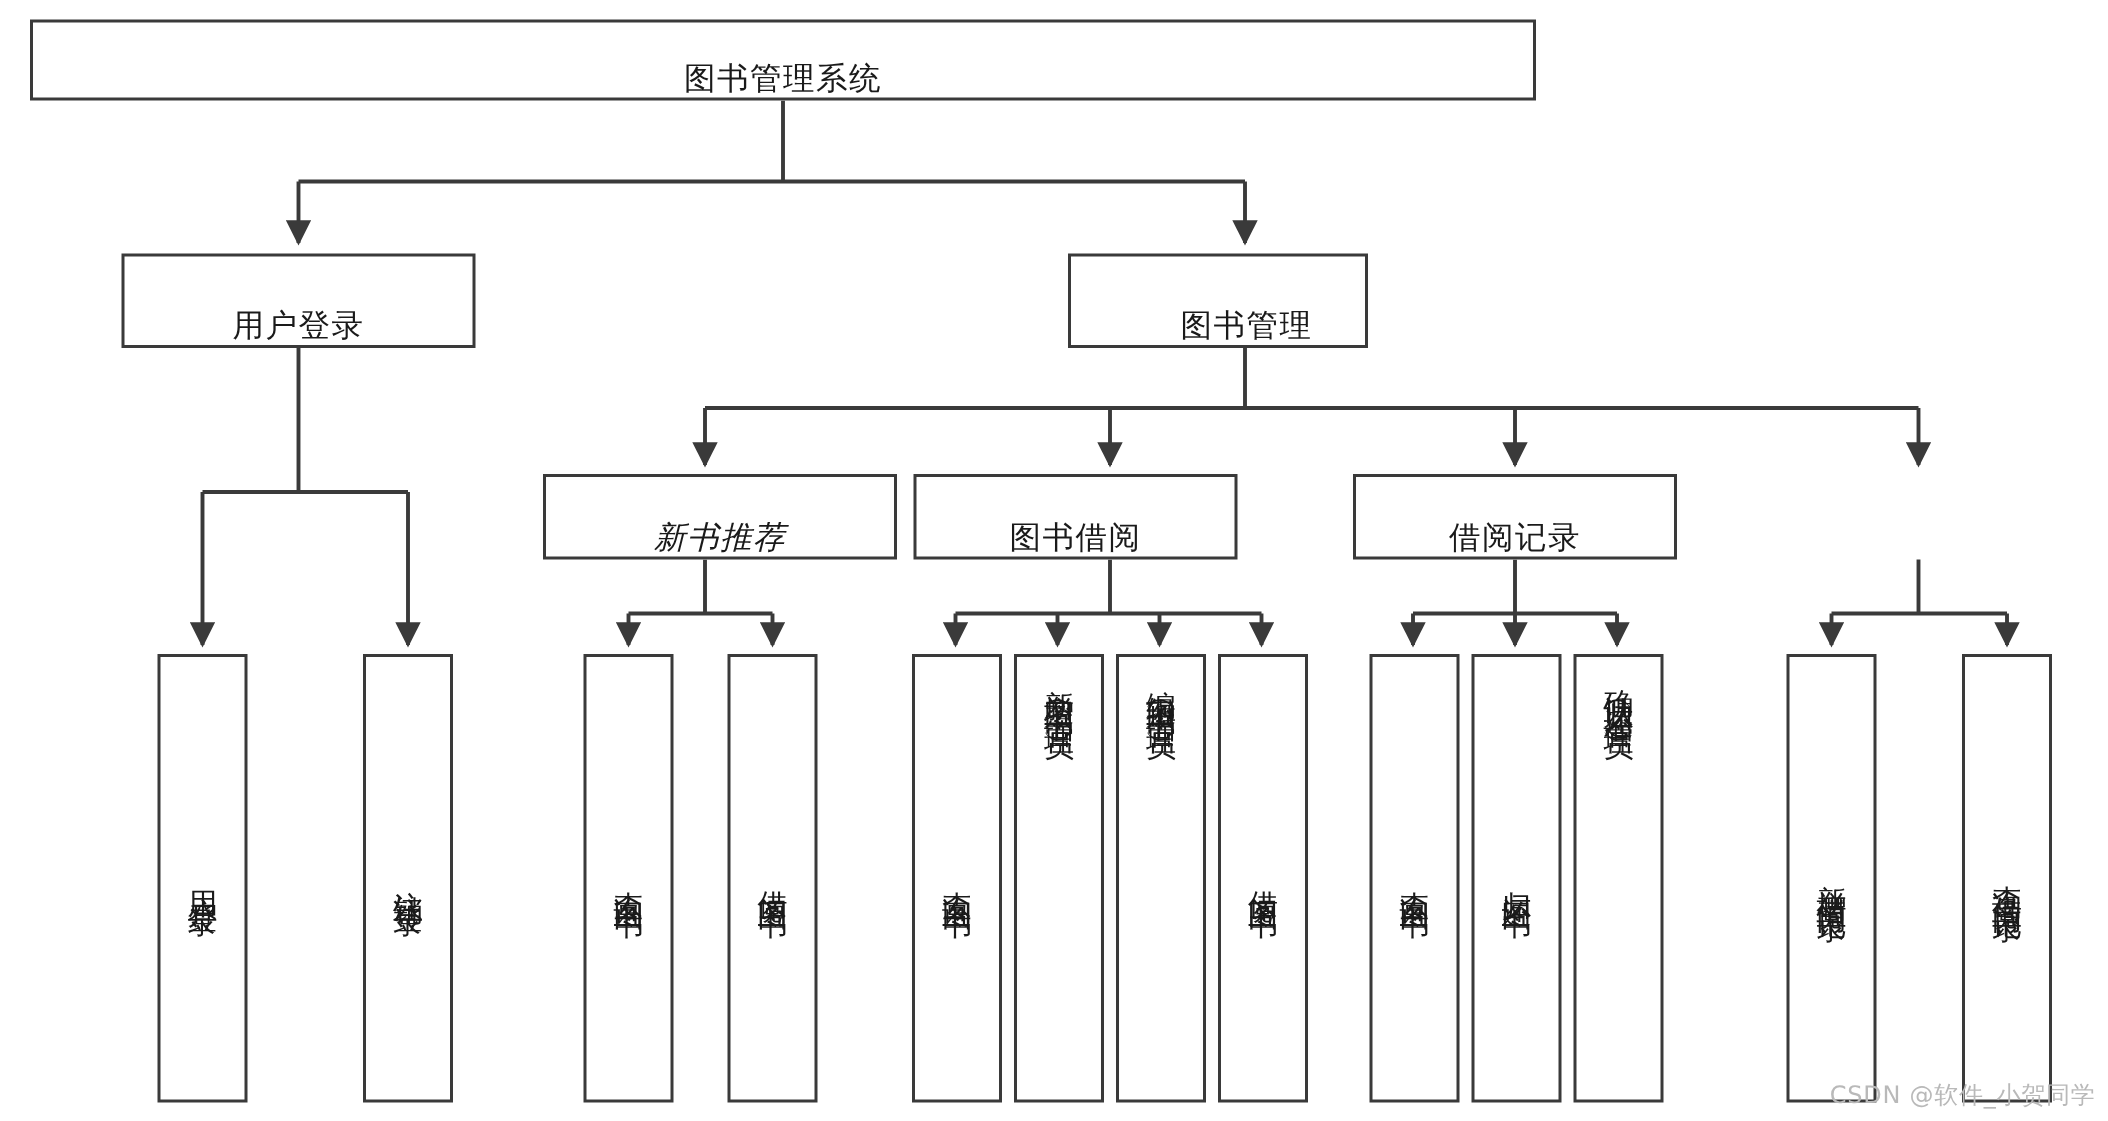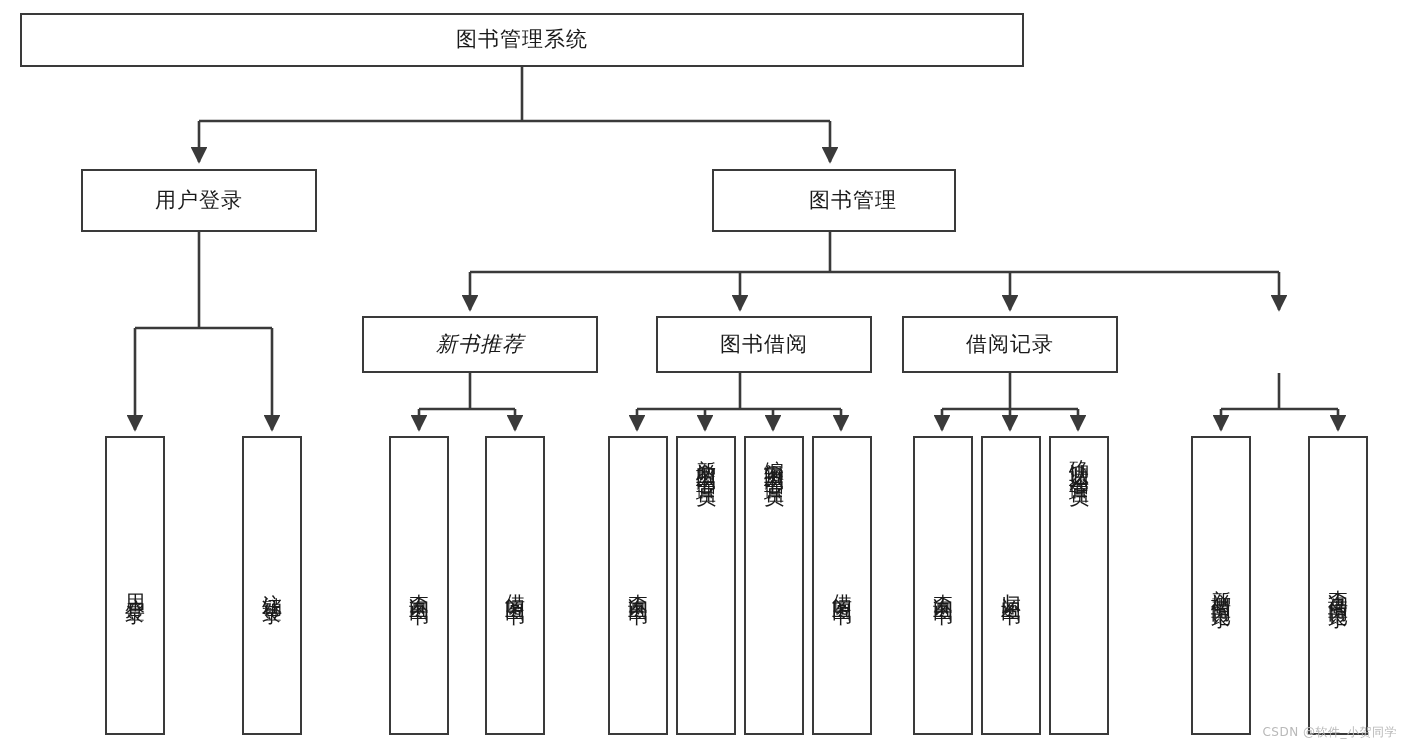--- a/index.html
+++ b/index.html
@@ -27,21 +27,21 @@
     width: 1405px;
     height: 747px;
     pointer-events: none;
   }
   .node {
     position: absolute;
     box-sizing: border-box;
     border: 2px solid #3a3a3a;
     background: #ffffff;
     display: flex;
-    align-items: center;
+    align-items: flex-end;
     justify-content: center;
     color: #1a1a1a;
   }
   .node.horizontal .label {
     writing-mode: horizontal-tb;
     font-size: 21px;
     letter-spacing: 1px;
     line-height: 1.2;
     white-space: nowrap;
   }
@@ -59,21 +59,21 @@
     white-space: nowrap;
   }
   .node.vertical.centered {
     align-items: center;
     padding-top: 0;
   }
   .watermark {
     position: absolute;
     right: 8px;
     bottom: 6px;
-    font-size: 12px;
+    font-size: 16px;
     color: #b9b9b9;
     letter-spacing: 0.5px;
     white-space: nowrap;
     user-select: none;
   }
 </style>
 </head>
 <body>
 
 <div id="diagram">
@@ -129,28 +129,28 @@
     </g>
   </svg>
 
   <div class="node horizontal" style="left:20px; top:13px; width:1004px; height:54px;">
     <span class="label">图书管理系统</span>
   </div>
 
   <div class="node horizontal" style="left:81px; top:169px; width:236px; height:63px;">
     <span class="label">用户登录</span>
   </div>
-  <div class="node horizontal" style="left:712px; top:169px; width:244px; height:63px;padding-left:38px;">
+  <div class="node horizontal" style="left:712px; top:169px; width:200px; height:63px;padding-left:38px;">
     <span class="label">图书管理</span>
   </div>
 
   <div class="node horizontal" style="left:362px; top:316px; width:236px; height:57px;font-style:italic;">
     <span class="label">新书推荐</span>
   </div>
-  <div class="node horizontal" style="left:656px; top:316px; width:216px; height:57px;">
+  <div class="node horizontal" style="left:609px; top:316px; width:216px; height:57px;">
     <span class="label">图书借阅</span>
   </div>
   <div class="node horizontal" style="left:902px; top:316px; width:216px; height:57px;">
     <span class="label">借阅记录</span>
   </div>
 
   <div class="node vertical centered" style="left:105px; top:436px; width:60px; height:299px;">
     <span class="label">用户登录</span>
   </div>
   <div class="node vertical centered" style="left:242px; top:436px; width:60px; height:299px;">

